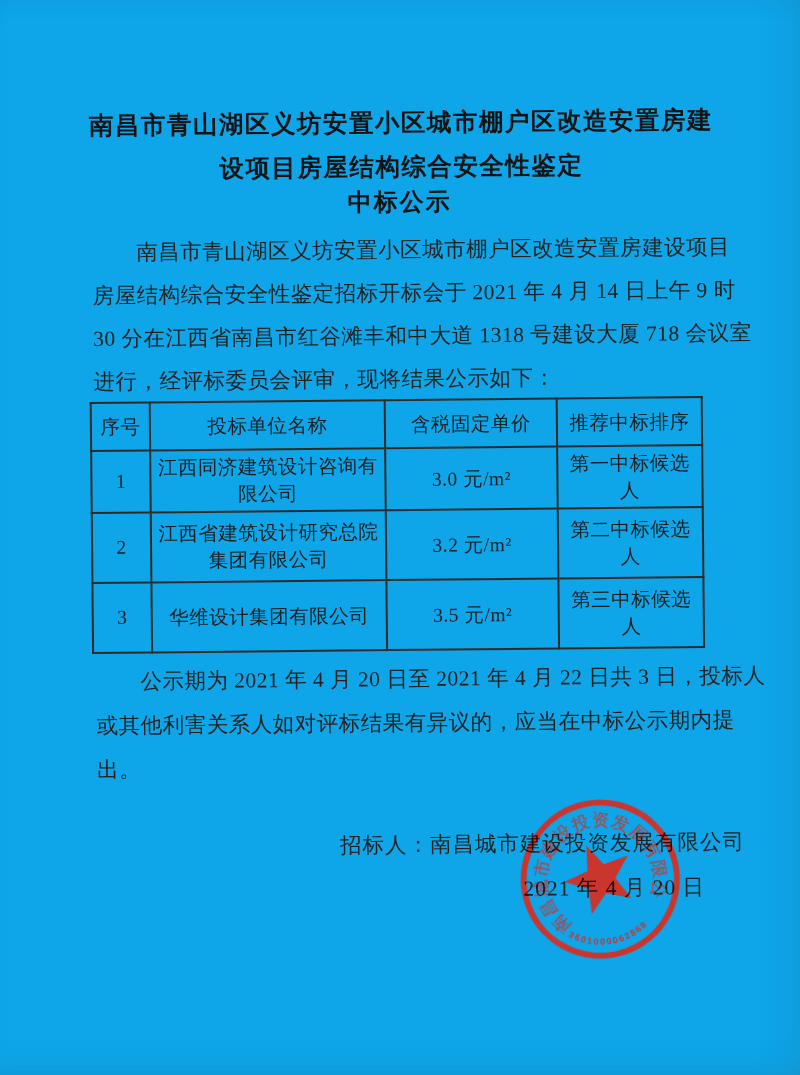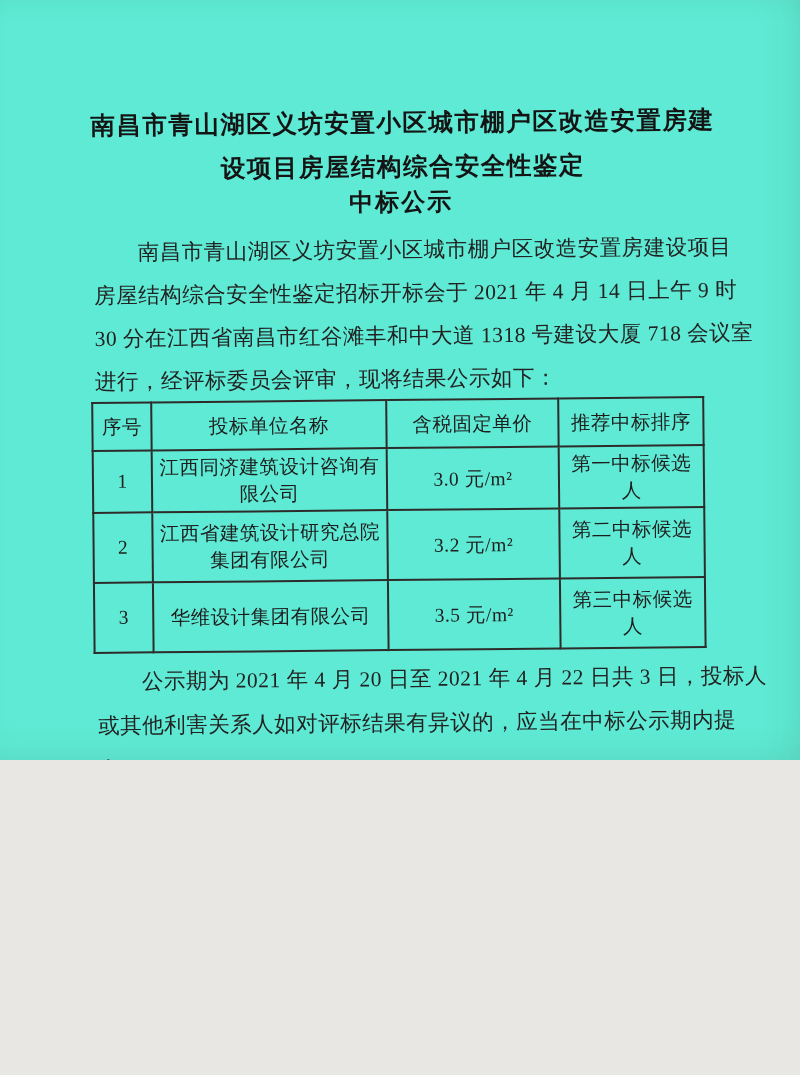--- a/index.html
+++ b/index.html
@@ -2,22 +2,22 @@
 <html><head>
 <meta charset="utf-8">
 <style>
   html,body { margin:0; padding:0; }
   body {
     width:800px; height:1075px;
     background:#e9e7e4;
     font-family:"Liberation Serif","DejaVu Serif",serif;
   }
   .page {
-    position:relative; width:800px; height:760px;
-    background:#5eead4; overflow:hidden;
+    position:relative; width:800px; height:1075px;
+    background:#0ea5e9; overflow:hidden;
     box-shadow: inset -28px 0 50px -38px rgba(60,55,50,.18),
                 inset 0 -26px 46px -36px rgba(60,55,50,.16),
                 inset 0 20px 40px -34px rgba(60,55,50,.08);
     color:#1f1f1f;
   }
   .tilt { position:absolute; inset:0; transform:rotate(-0.55deg); transform-origin:50% 50%; }
 
   .doc-title {
     position:absolute; top:101px; left:0; width:100%; margin:0;
     text-align:center; font-family:"Liberation Sans","DejaVu Sans",sans-serif;

